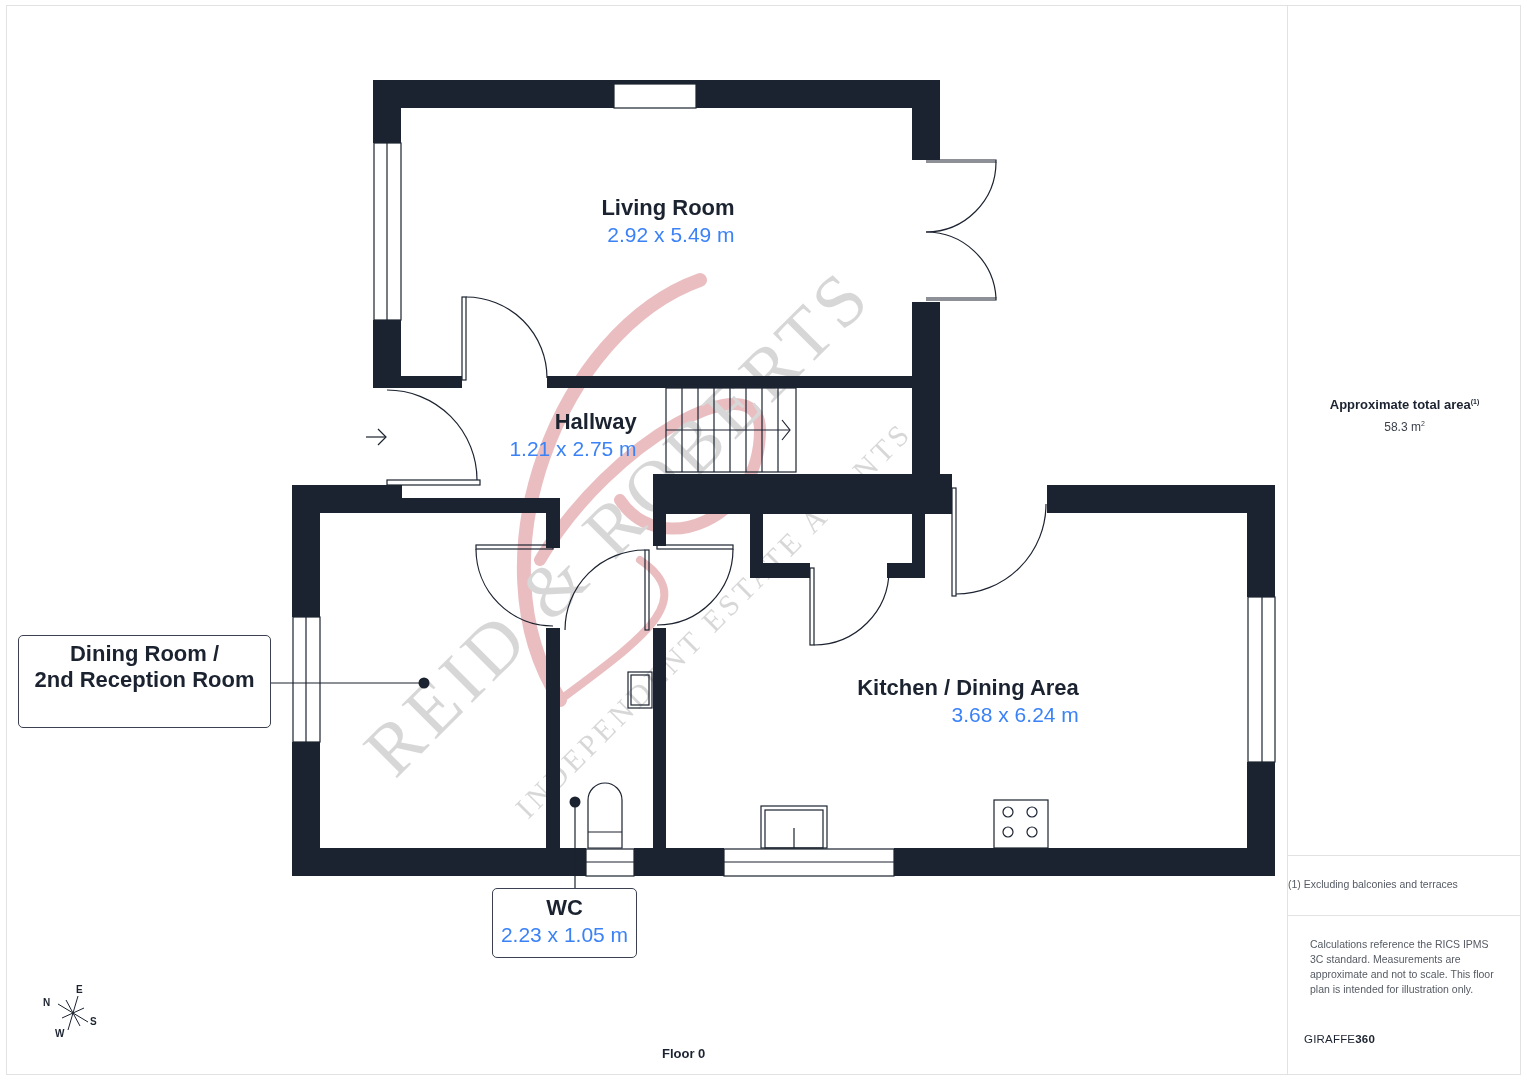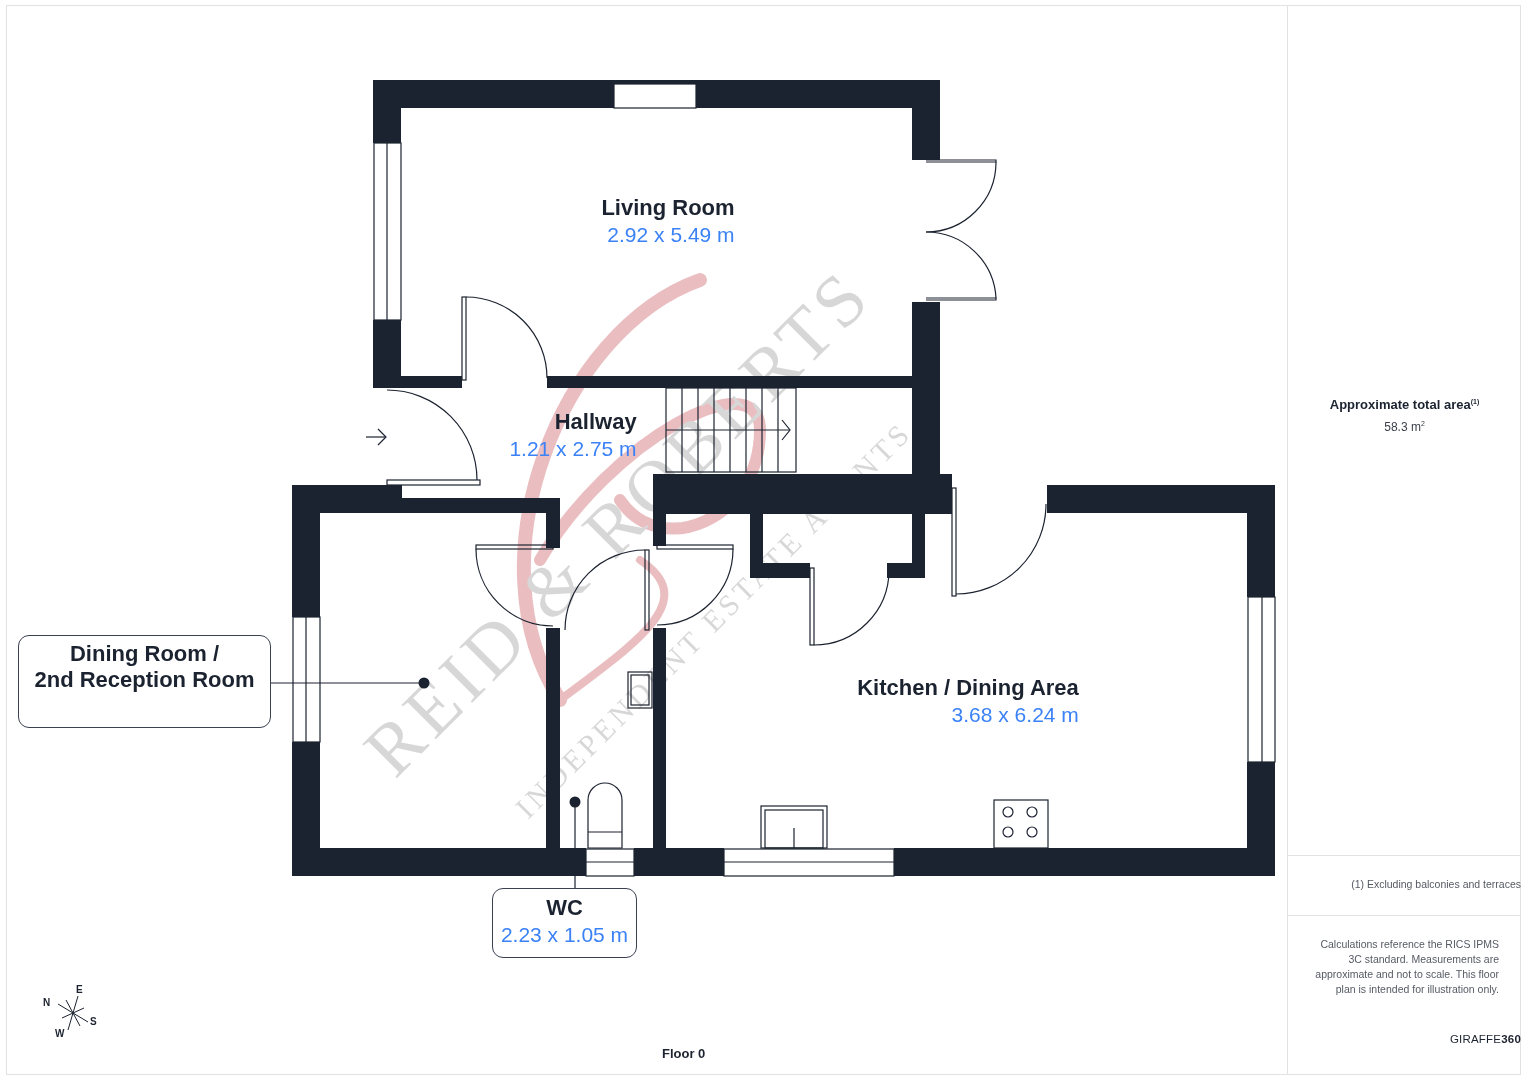--- a/index.html
+++ b/index.html
@@ -8,32 +8,32 @@
   .frame { position: absolute; left: 6px; top: 5px; width: 1515px; height: 1070px;
            border: 1.5px solid #e2e2e2; box-sizing: border-box; }
   .side-panel { position: absolute; left: 1287px; top: 5px; width: 234px; height: 1070px;
                 border-left: 1.5px solid #e2e2e2; box-sizing: border-box; }
   .side-sep { position: absolute; left: 0; right: 0; border-top: 1.5px solid #e2e2e2; }
   .area-block { position: absolute; left: 0; right: 0; top: 392px; text-align: center; }
   .area-title { font-weight: bold; font-size: 13px; color: #1c2330; }
   .area-title sup { font-size: 7px; }
   .area-value { font-size: 12px; color: #3a3f4a; margin-top: 8px; }
   .area-value sup { font-size: 7px; }
-  .footnote { position: absolute; left: 0; right: 0; top: 873px; text-align: right;
+  .footnote { position: absolute; left: 0; right: 0; top: 873px; text-align: left;
               font-size: 10.5px; color: #555a63; }
-  .disclaimer { position: absolute; left: 22px; right: 22px; top: 932px; text-align: right;
+  .disclaimer { position: absolute; left: 22px; right: 22px; top: 932px; text-align: left;
                 font-size: 10.5px; line-height: 15px; color: #555a63; }
-  .brand { position: absolute; left: 0; right: 0; top: 1028px; text-align: right;
+  .brand { position: absolute; left: 16px; right: 0; top: 1028px; text-align: left;
            font-size: 11.5px; color: #1c2330; letter-spacing: 0.2px; }
   .brand b { font-weight: bold; }
   svg.plan { position: absolute; left: 0; top: 0; }
   .room-label { position: absolute; text-align: right; transform: translateX(-50%); white-space: nowrap; }
   .room-name { font-weight: bold; font-size: 22px; color: #1c2330; line-height: 26px; }
   .room-dim { font-size: 21px; color: #3b82f6; line-height: 28px; }
-  .callout { position: absolute; border: 1.3px solid #3b4150; border-radius: 11px; background: #fff;
+  .callout { position: absolute; border: 1.3px solid #3b4150; border-radius: 5px; background: #fff;
              text-align: center; box-sizing: border-box; }
   .floor-label { position: absolute; left: 625px; top: 1046px; font-weight: bold; font-size: 13px; color: #1c2330; margin-left: 37px; }
   .compass-letter { position: absolute; font-size: 10px; font-weight: bold; color: #1c2330; }
 </style>
 </head>
 <body>
 
 <div class="frame"></div>
 
 <svg class="plan" width="1527" height="1080" viewBox="0 0 1527 1080">

